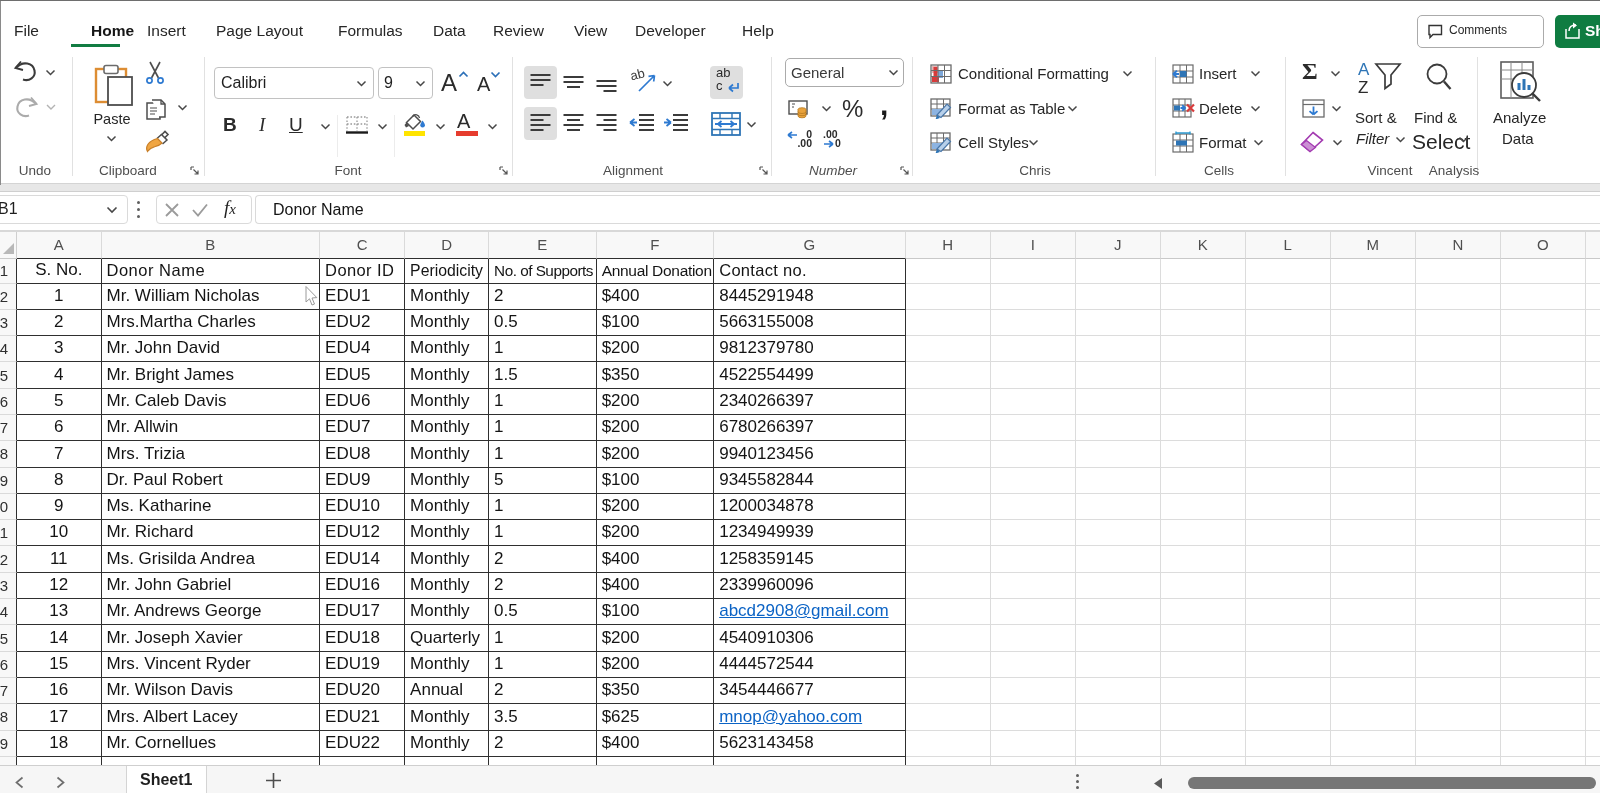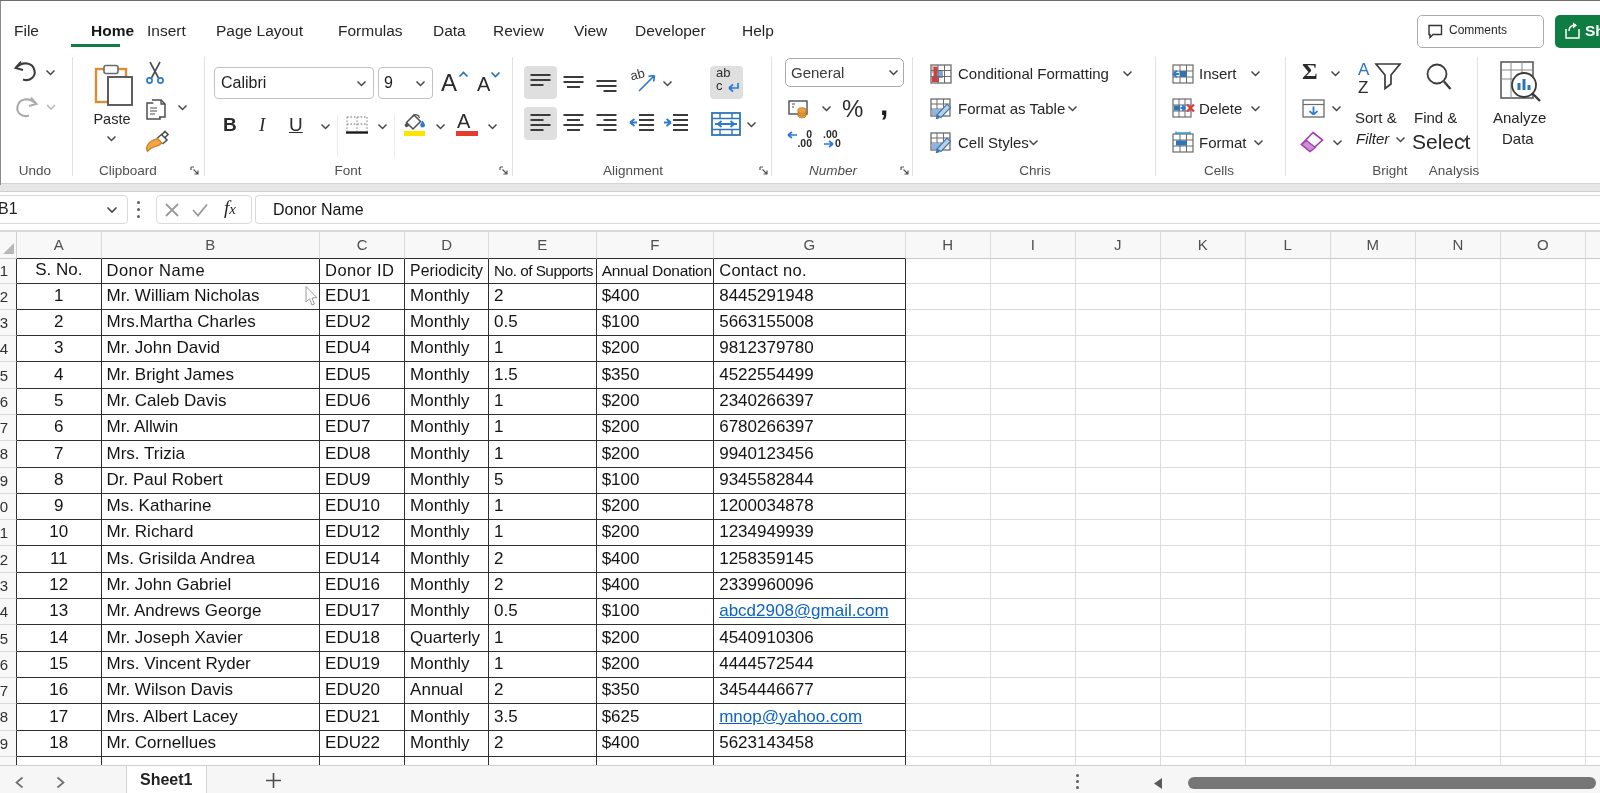--- a/index.html
+++ b/index.html
@@ -342,21 +342,21 @@
   </svg>
 <svg class="abs" style="left:1424px;top:62px;" width="28" height="30" viewBox="0 0 28 30">
   <circle cx="13" cy="12" r="9.5" fill="none" stroke="#3b3b3b" stroke-width="1.8"></circle>
   <path d="M20 19.5 L26.5 27" stroke="#3b3b3b" stroke-width="2.4"></path>
 </svg>
 <div class="btxt" style="left:1414px;top:109px;font-size:15px;">Find &amp;</div>
 <div class="btxt" style="left:1412px;top:130px;font-size:21px;">Select</div>
 <svg class="abs" style="left:1458px;top:136px;" width="11" height="7" viewBox="0 0 11 7">
     <path d="M1.5 1.5 L5.5 5.5 L9.5 1.5" fill="none" stroke="#474747" stroke-width="1.5"></path>
   </svg>
-<div class="glab" style="left:1352px;width:76px;">Bright</div>
+<div class="glab" style="left:1352px;width:76px;">Vincent</div>
 <div class="sep" style="left:1477px;"></div>
 
 <svg class="abs" style="left:1500px;top:61px;" width="42" height="44" viewBox="0 0 42 44">
   <rect x="1" y="1" width="32" height="36" fill="#fff" stroke="#5d5d5d" stroke-width="1.6"></rect>
   <path d="M1 9 h32 M1 18 h32 M11 1 v36 M22 1 v36" stroke="#8a8a8a" stroke-width="1" fill="none"></path>
   <circle cx="24" cy="24" r="12" fill="#fff" stroke="#3b3b3b" stroke-width="1.8"></circle>
   <path d="M19 29 v-7 M24 29 v-11 M29 29 v-5" stroke="#2e75b6" stroke-width="3" fill="none"></path>
   <path d="M32.5 32.5 L40 40" stroke="#3b3b3b" stroke-width="2.4"></path>
 </svg>
 <div class="btxt" style="left:1493px;top:109px;font-size:15px;">Analyze</div>

